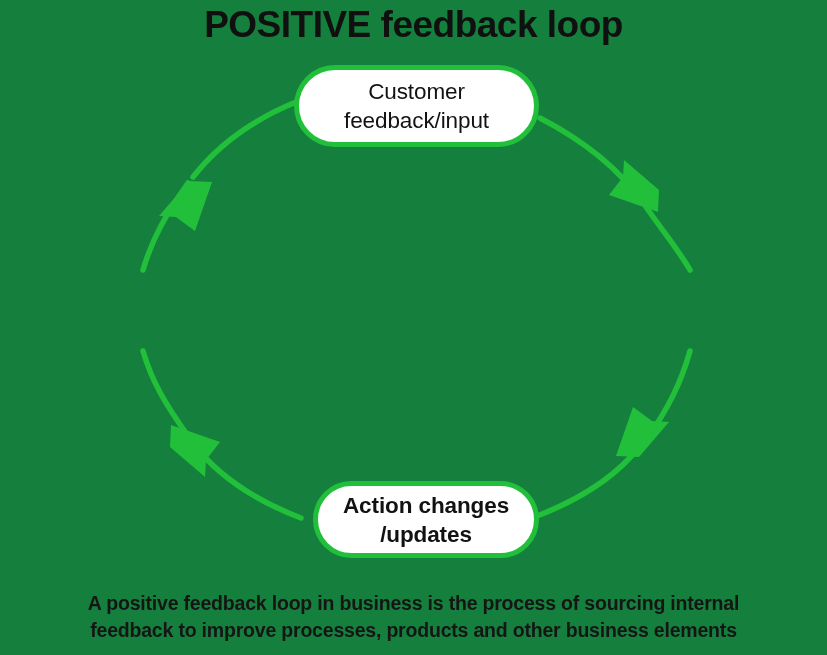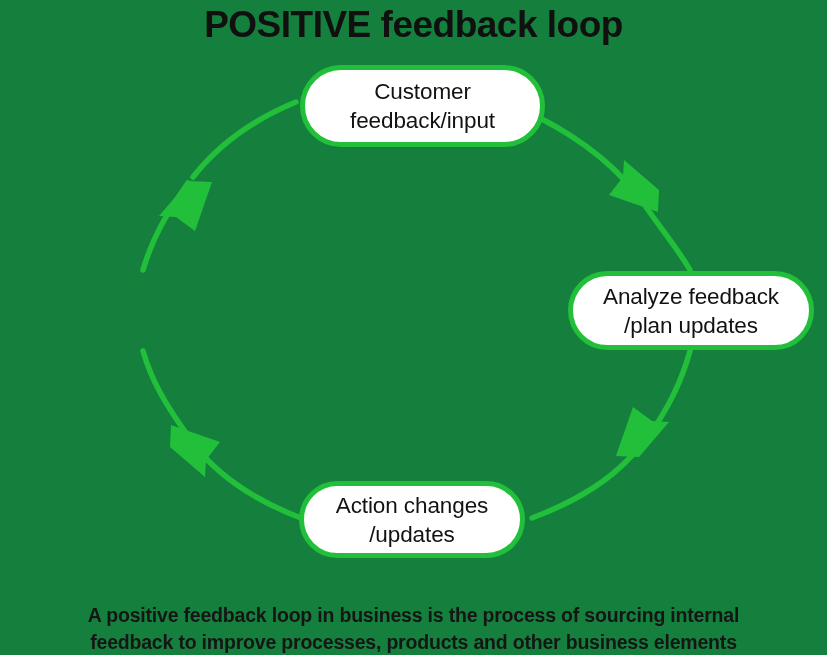--- a/index.html
+++ b/index.html
@@ -68,41 +68,40 @@
     color: #121212;
     letter-spacing: -0.1px;
     z-index: 4;
   }
   .node .node-text {
     display: block;
     white-space: pre-line;
     padding: 0 10px;
   }
 
-  #node-top    { left: 300px; top: 65px;  width: 245px; height: 82px; }
+  #node-top    { left: 294px; top: 65px;  width: 245px; height: 82px; }
   #node-right  { left: 568px; top: 271px; width: 246px; height: 79px; }
-  #node-bottom { left: 299px; top: 481px; width: 226px; height: 77px; }
+  #node-bottom { left: 313px; top: 481px; width: 226px; height: 77px; font-weight: bold; }
   #node-left   { left: 14px;  top: 271px; width: 249px; height: 79px; }
 
   
   .caption {
     position: absolute;
     left: 0;
     top: 590px;
     width: 827px;
     text-align: center;
     font-size: 19.5px;
     line-height: 27px;
     font-weight: 600;
     color: #151515;
     letter-spacing: -0.2px;
     padding: 0 14px;
     box-sizing: border-box;
     white-space: pre-line;
-    margin-top: 12px;
   }
 </style>
 </head>
 <body>
 
 <div id="figure">
 
   <div class="title">POSITIVE feedback loop</div>
 
   <div class="loop-canvas">
@@ -134,24 +133,20 @@
         <polygon points="212,182 195,231 176,217 159,216 189,181"></polygon>
       </g>
     </svg>
   </div>
 
   <div class="node" id="node-top">
     <span class="node-text">Customer
 feedback/input</span>
   </div>
 
-  <div class="node" id="node-right">
-    <span class="node-text">Analyze feedback
-/plan updates</span>
-  </div>
 
   <div class="node" id="node-bottom">
     <span class="node-text">Action changes
 /updates</span>
   </div>
 
 
   <div class="caption">A positive feedback loop in business is the process of sourcing internal
 feedback to improve processes, products and other business elements</div>
 

